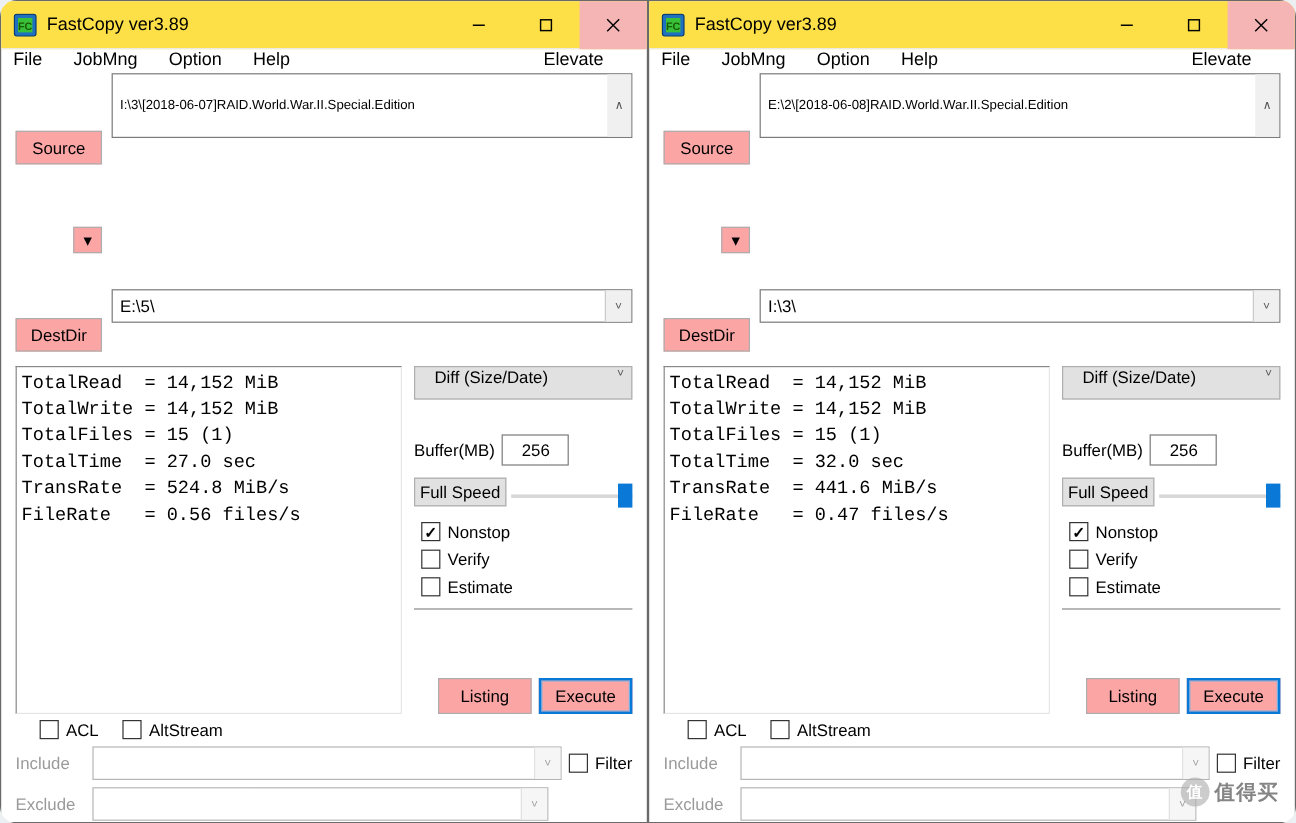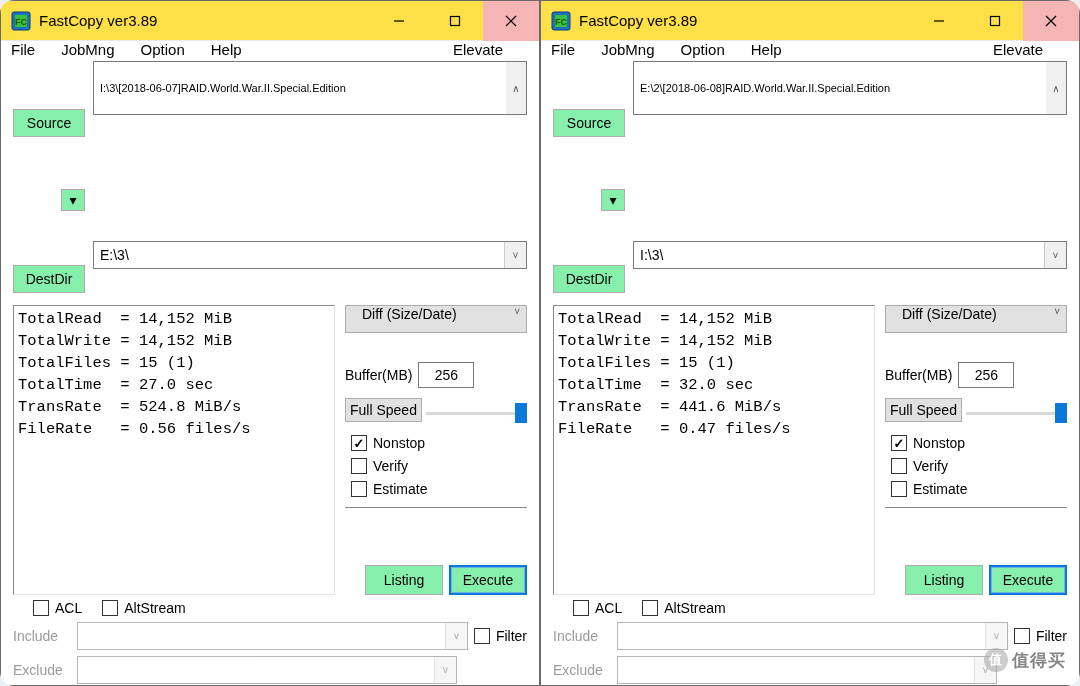--- a/index.html
+++ b/index.html
@@ -34,21 +34,21 @@
     font-size:14px;
   }
   .winbtn.close { background:#f6b5b5; }
   .menubar {
     height:30px; display:flex; align-items:center;
     padding:0 10px; font-size:15px;
   }
   .menubar span { margin-right:26px; }
   .menubar .spacer { flex:1; margin:0; }
   .btn {
-    background:#86efac; border:1px solid #adadad;
+    background:#fca5a5; border:1px solid #adadad;
     height:28px; display:flex; align-items:center; justify-content:center;
     font-size:14px; padding:0 8px;margin-top:48px;
   }
   .btn.sq { width:24px; height:22px; padding:0; }
   .chev {
     width:20px; background:#f0f0f0; display:flex;
     align-items:center; justify-content:center;
     font-size:10px; color:#555;
   }
   .srcarea {
@@ -194,21 +194,21 @@
       <div class="srcbox-row">
         <div class="srcbox-text">I:\3\[2018-06-07]RAID.World.War.II.Special.Edition</div>
         <div class="chev">∧</div>
       </div>
     </div>
   </div>
 
   <div class="ddir">
     <div class="btn" style="width:72px">DestDir</div>
     <div class="combo">
-      <span class="t">E:\3\</span>
+      <span class="t">E:\5\</span>
       <span class="dd">˅</span>
     </div>
   </div>
 
   <div class="midrow">
     <div class="stats sunken">TotalRead  = 14,152 MiB
 TotalWrite = 14,152 MiB
 TotalFiles = 15 (1)
 TotalTime  = 27.0 sec
 TransRate  = 524.8 MiB/s

